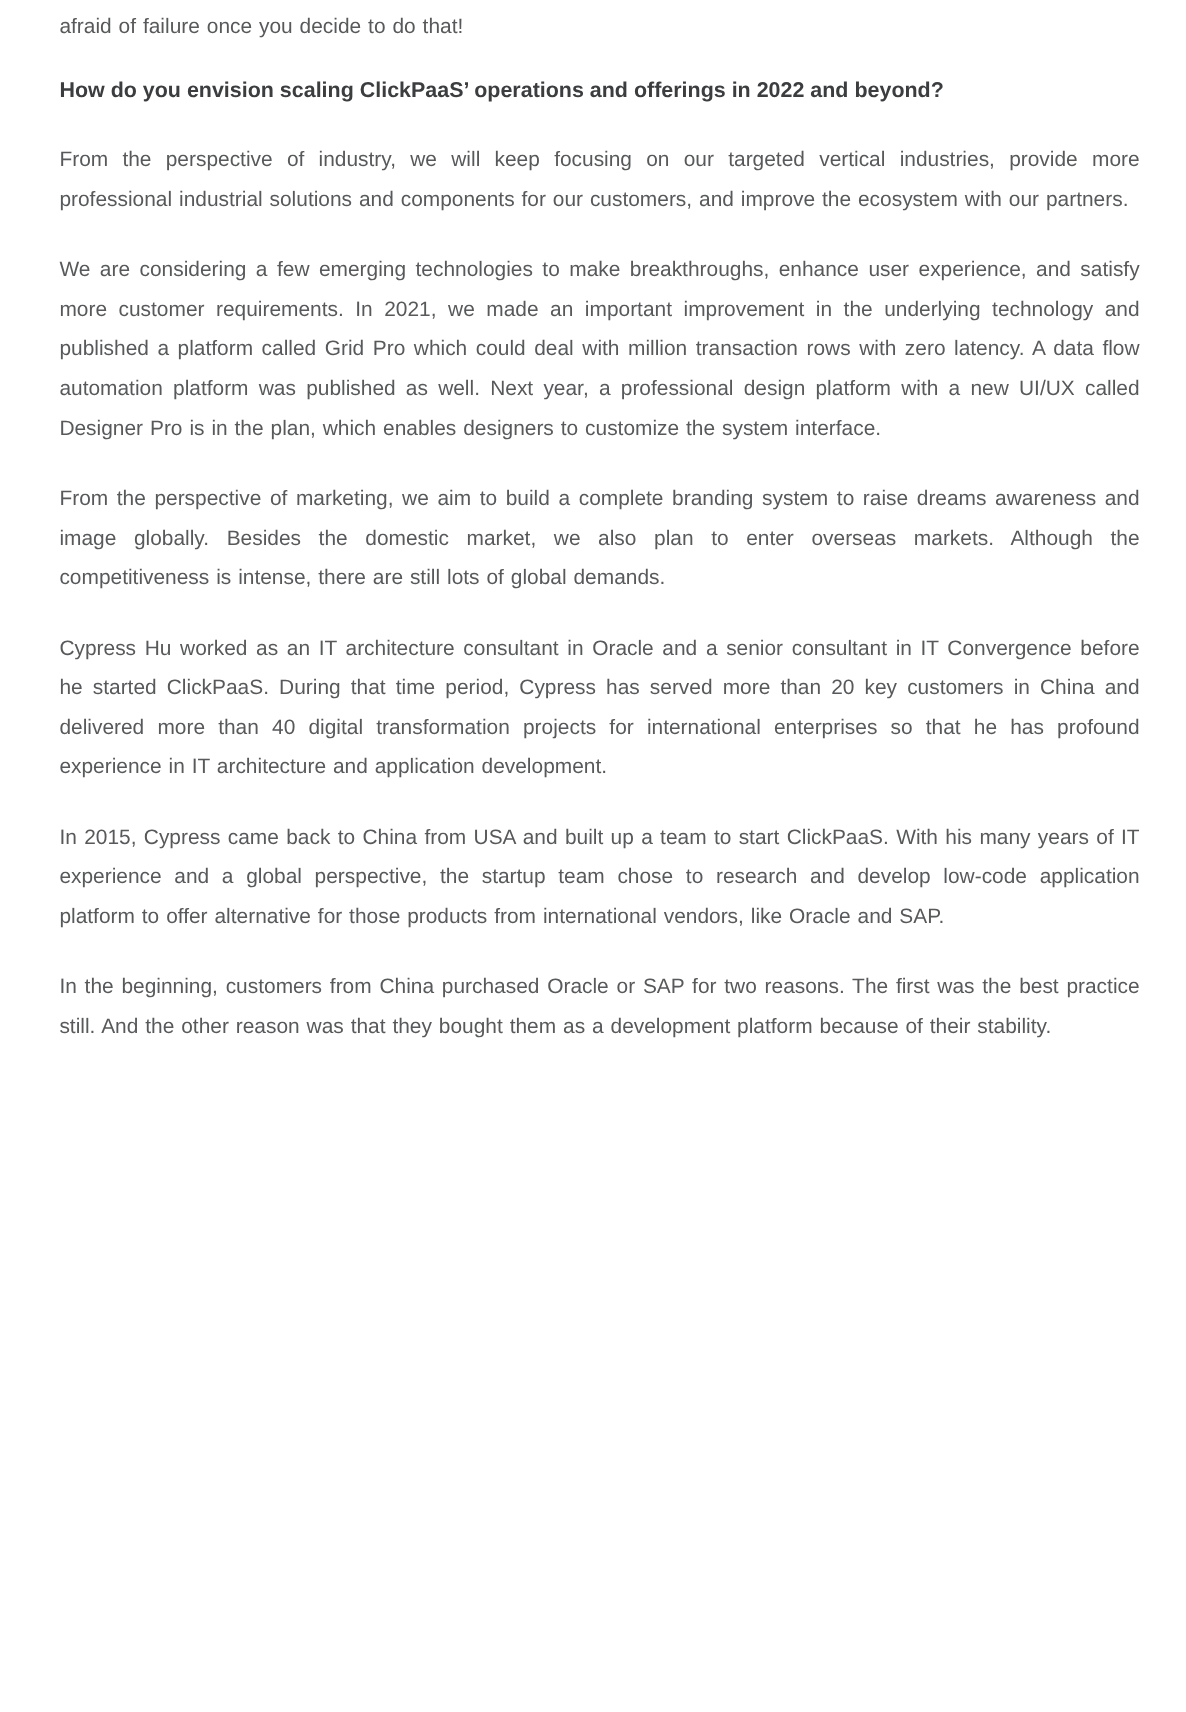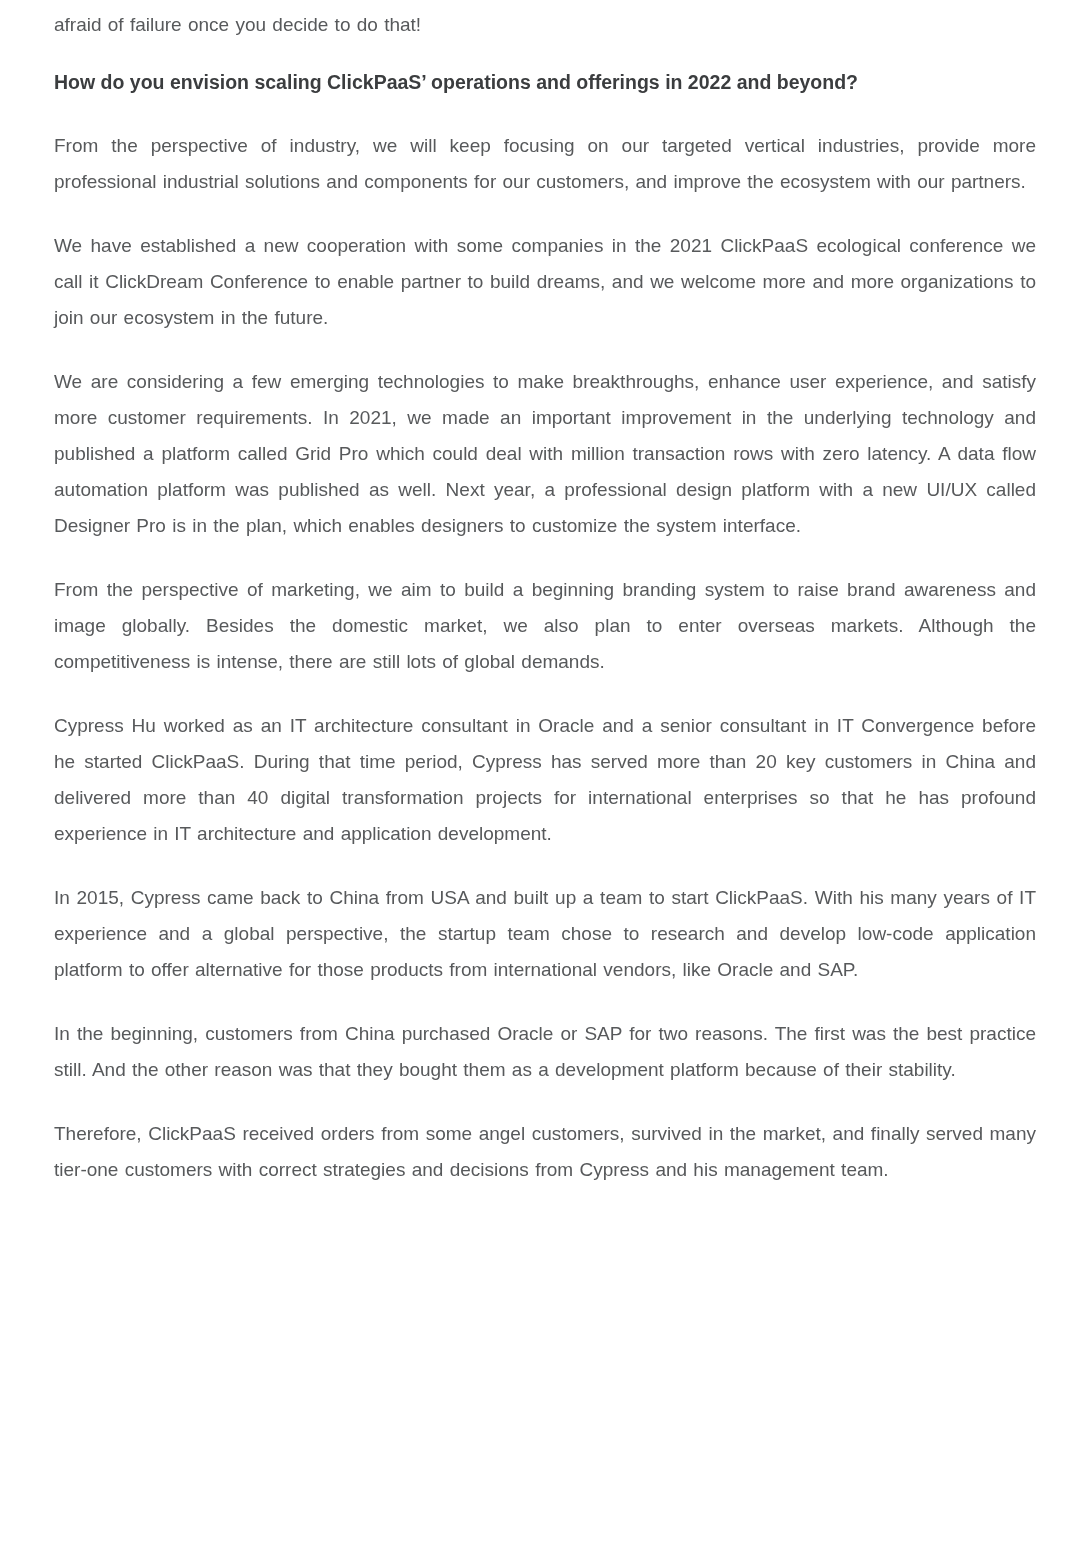--- a/index.html
+++ b/index.html
@@ -46,31 +46,29 @@
 
 <div class="page">
   <div class="content">
 
     <p class="para fragment">afraid of failure once you decide to do that!</p>
 
     <p class="heading">How do you envision scaling ClickPaaS’ operations and offerings in 2022 and beyond?</p>
 
     <p class="para">From the perspective of industry, we will keep focusing on our targeted vertical industries, provide more professional industrial solutions and components for our customers, and improve the ecosystem with our partners.</p>
 
-    <p class="para">We have established a new cooperation with some companies in the 2021 ClickPaaS ecological conference we call it ClickDream Conference to enable partner to build dreams, and we welcome more and more organizations to join our ecosystem in the future.</p>
 
     <p class="para">We are considering a few emerging technologies to make breakthroughs, enhance user experience, and satisfy more customer requirements. In 2021, we made an important improvement in the underlying technology and published a platform called Grid Pro which could deal with million transaction rows with zero latency. A data flow automation platform was published as well. Next year, a professional design platform with a new UI/UX called Designer Pro is in the plan, which enables designers to customize the system interface.</p>
 
-    <p class="para">From the perspective of marketing, we aim to build a beginning branding system to raise brand awareness and image globally. Besides the domestic market, we also plan to enter overseas markets. Although the competitiveness is intense, there are still lots of global demands.</p>
+    <p class="para">From the perspective of marketing, we aim to build a complete branding system to raise dreams awareness and image globally. Besides the domestic market, we also plan to enter overseas markets. Although the competitiveness is intense, there are still lots of global demands.</p>
 
 
     <p class="para">Cypress Hu worked as an IT architecture consultant in Oracle and a senior consultant in IT Convergence before he started ClickPaaS. During that time period, Cypress has served more than 20 key customers in China and delivered more than 40 digital transformation projects for international enterprises so that he has profound experience in IT architecture and application development.</p>
 
     <p class="para">In 2015, Cypress came back to China from USA and built up a team to start ClickPaaS. With his many years of IT experience and a global perspective, the startup team chose to research and develop low-code application platform to offer alternative for those products from international vendors, like Oracle and SAP.</p>
 
     <p class="para">In the beginning, customers from China purchased Oracle or SAP for two reasons. The first was the best practice still. And the other reason was that they bought them as a development platform because of their stability.</p>
 
 
-    <p class="para">Therefore, ClickPaaS received orders from some angel customers, survived in the market, and finally served many tier-one customers with correct strategies and decisions from Cypress and his management team.</p>
 
 
   </div>
 </div>
 
 </body></html>

